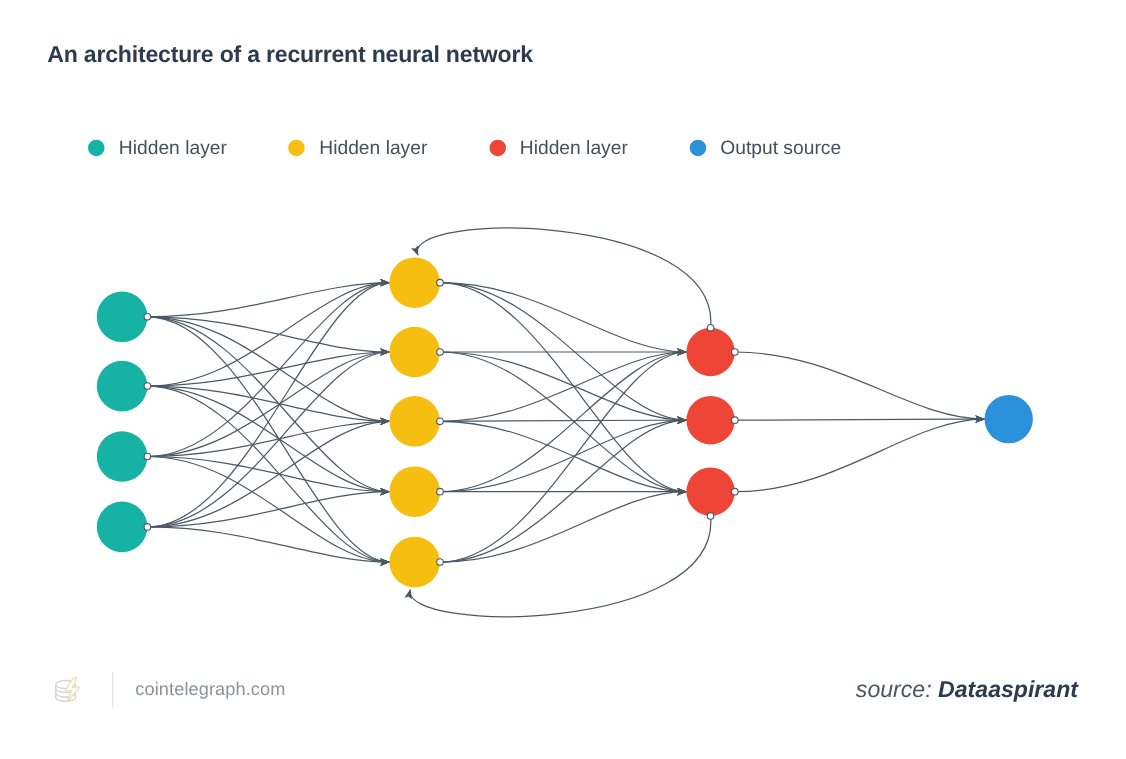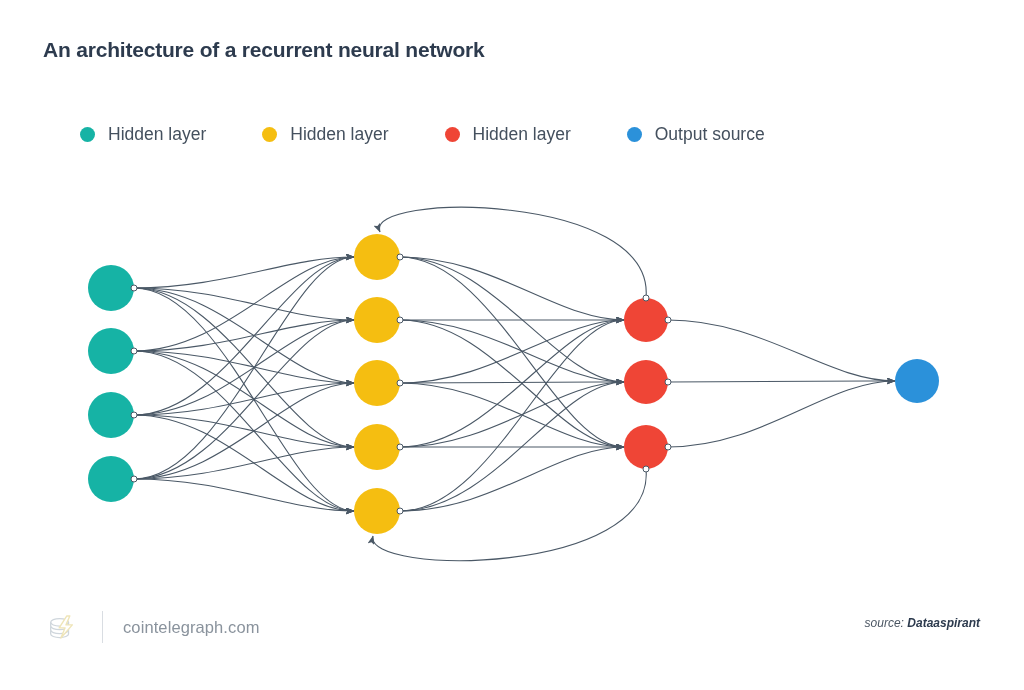--- a/index.html
+++ b/index.html
@@ -107,21 +107,21 @@
   }
   .brand-text {
     font-size: 16.5px;
     color: #8a939d;
     letter-spacing: 0.1px;
   }
   .source {
     position: absolute;
     right: 44px;
     top: 16px;
-    font-size: 12px;
+    font-size: 21px;
     font-style: italic;
     color: #4a5562;
     white-space: nowrap;
   }
   .source b {
     font-weight: bold;
     font-style: italic;
     color: #2d3b4e;
   }
 </style>

